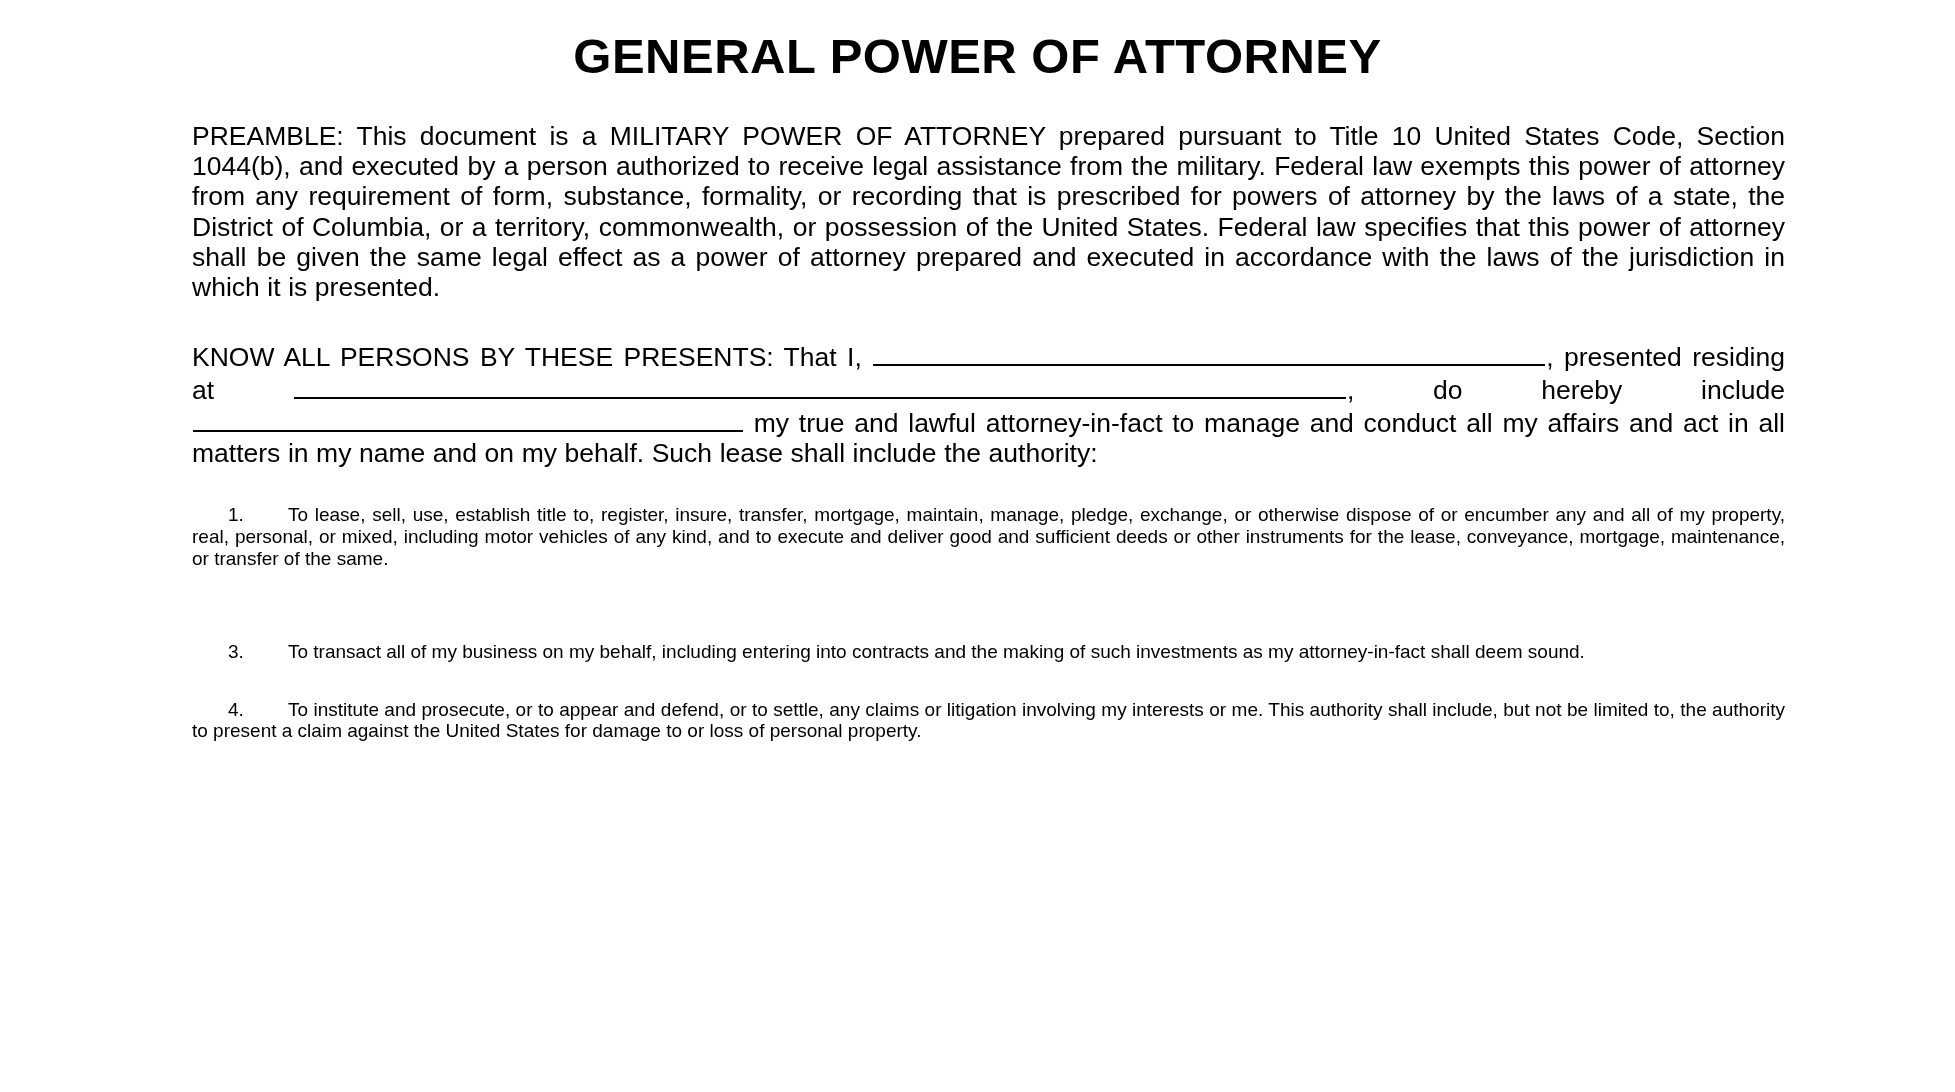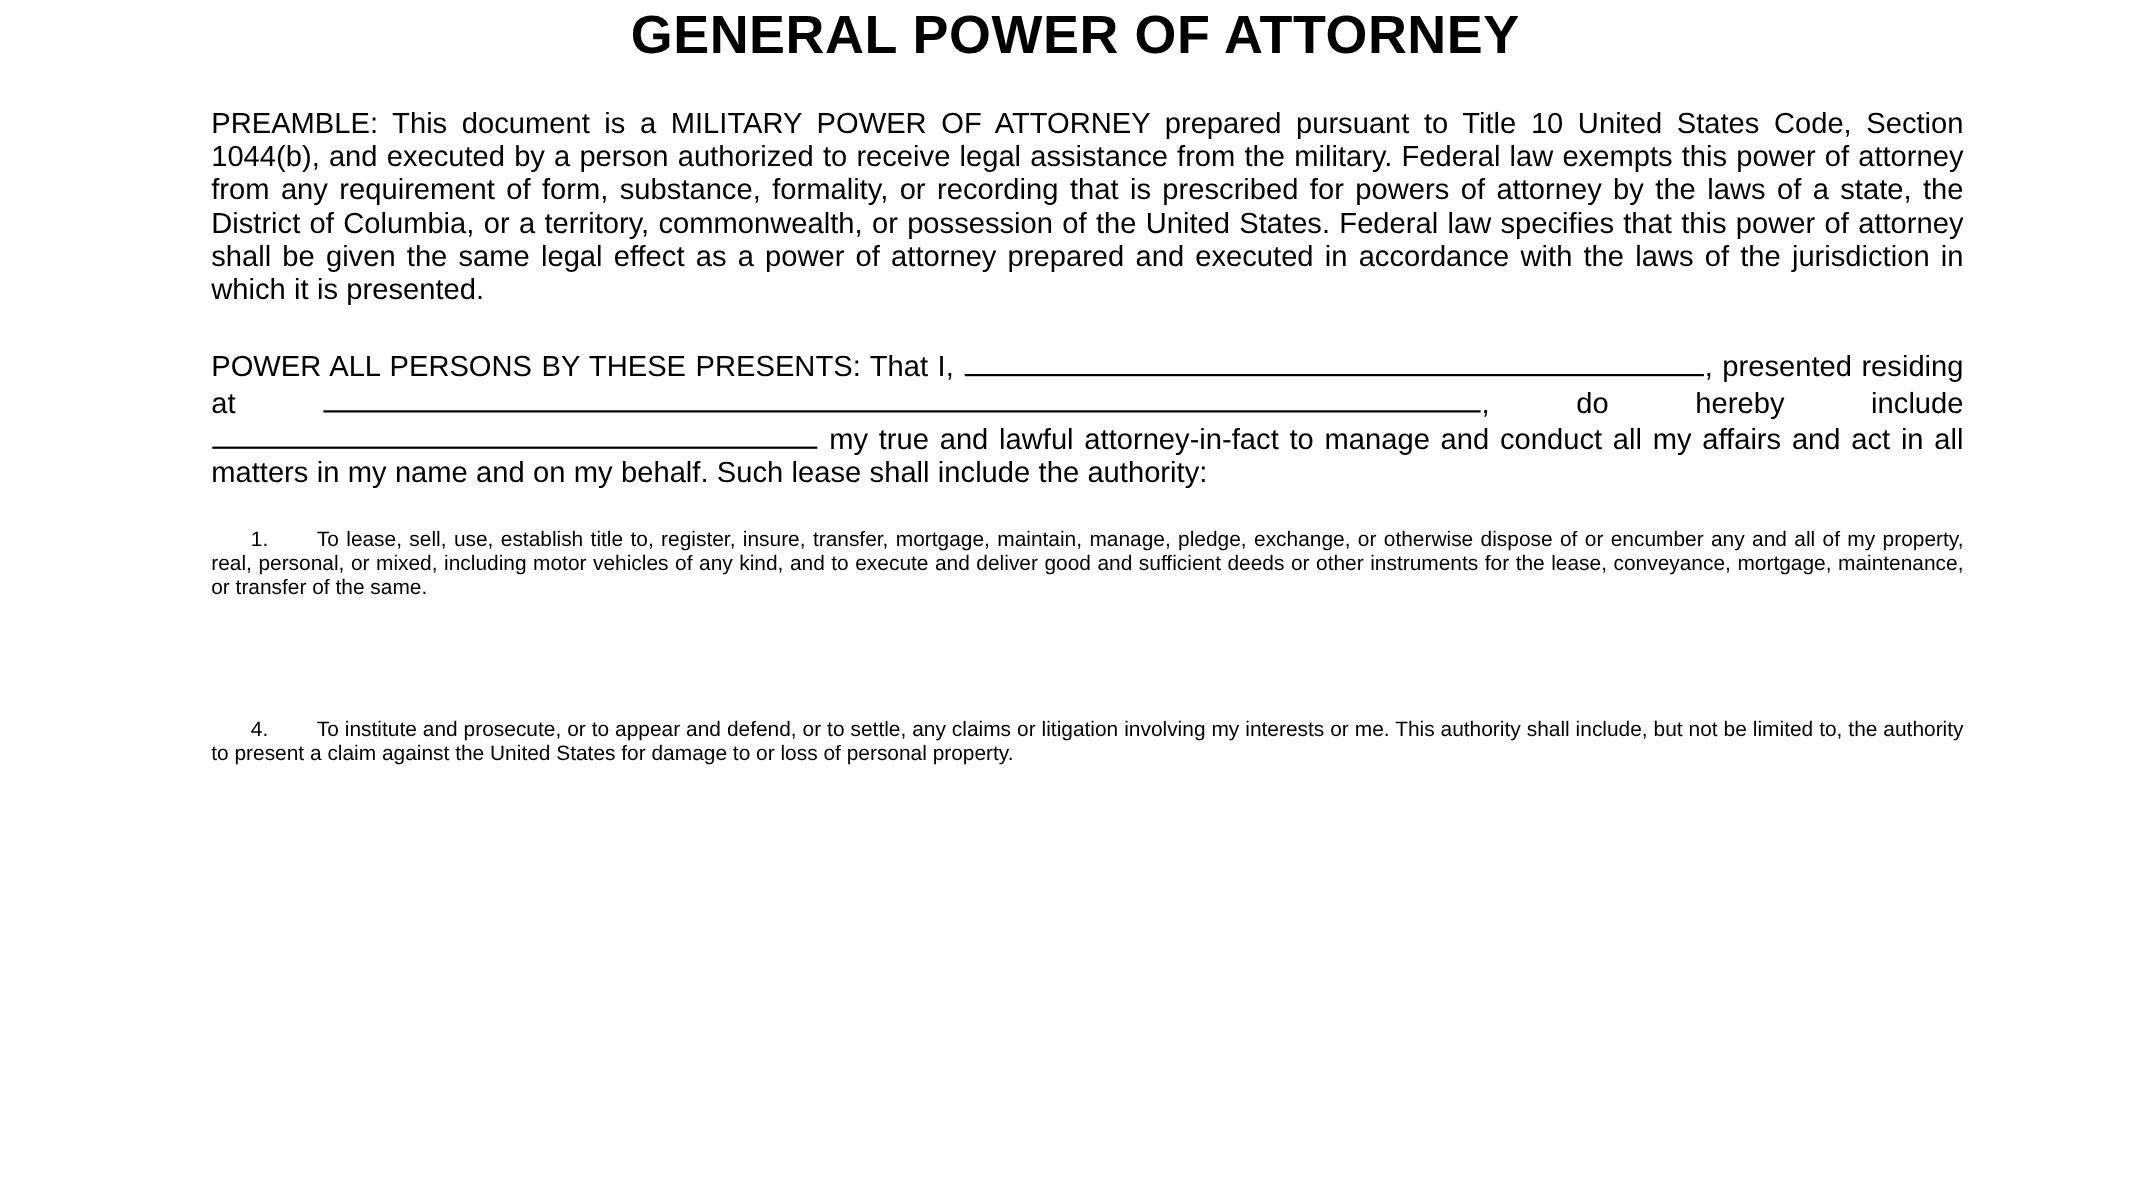--- a/index.html
+++ b/index.html
@@ -16,21 +16,21 @@
     min-height: 1092px;
     background: #ffffff;
     position: relative;
     box-sizing: border-box;
   }
   .doc-title {
     text-align: center;
     font-size: 49px;
     font-weight: bold;
     letter-spacing: 0.5px;
-    margin: 4px 0 0 0;
+    margin: 28px 0 0 0;
     padding: 0 0 0 0;
     line-height: 1.15;
   }
   .body-wrap {
     padding: 0 170px 0 192px;
     box-sizing: border-box;
   }
   p.para {
     font-size: 26.5px;
     line-height: 1.135;
@@ -80,38 +80,41 @@
     <div class="spacer"></div>
 
     <p class="para">
       <span>PREAMBLE:</span>
       <span>This document is a MILITARY POWER OF ATTORNEY prepared pursuant to Title 10 United States Code, Section 1044(b), and executed by a person authorized to receive legal assistance from the military.  Federal law exempts this power of attorney from any requirement of form, substance, formality, or recording that is prescribed for powers of attorney by the laws of a state, the District of Columbia, or a territory, commonwealth, or possession of the United States.  Federal law specifies that this power of attorney shall be given the same legal effect as a power of attorney prepared and executed in accordance with the laws of the jurisdiction in which it is presented.</span>
     </p>
 
     <div class="spacer"></div>
 
     <p class="para">
-      <span>POWER ALL PERSONS BY THESE PRESENTS:  That I,</span>
+      <span>KNOW ALL PERSONS BY THESE PRESENTS:  That I,</span>
       <span class="fill-line fl-1"></span><span>, presented residing at</span>
       <span class="fill-line fl-2"></span><span>,  do  hereby  include</span>
       <span class="fill-line fl-3"></span>
       <span>my true and lawful attorney-in-fact to manage and conduct all my affairs and act in all matters in my name and on my behalf.  Such lease shall include the authority:</span>
     </p>
 
     <div class="spacer-sm"></div>
 
     <p class="numbered">
       <span class="num-label">1.</span><span>To lease, sell, use, establish title to, register, insure, transfer, mortgage, maintain, manage, pledge, exchange, or otherwise dispose of or encumber any and all of my property, real, personal, or mixed, including motor vehicles of any kind, and to execute and deliver good and sufficient deeds or other instruments for the lease, conveyance, mortgage, maintenance, or transfer of the same.</span>
     </p>
 
     <div class="spacer-sm"></div>
 
 
     <div class="spacer-sm"></div>
 
+    <p class="numbered">
+      <span class="num-label">3.</span><span>To transact all of my business on my behalf, including entering into contracts and the making of such investments as my attorney-in-fact shall deem sound.</span>
+    </p>
 
     <div class="spacer-sm"></div>
 
     <p class="numbered">
       <span class="num-label">4.</span><span>To institute and prosecute, or to appear and defend, or to settle, any claims or litigation involving my interests or me.  This authority shall include, but not be limited to, the authority to present a claim against the United States for damage to or loss of personal property.</span>
     </p>
 
   </div>
 </div>
 

